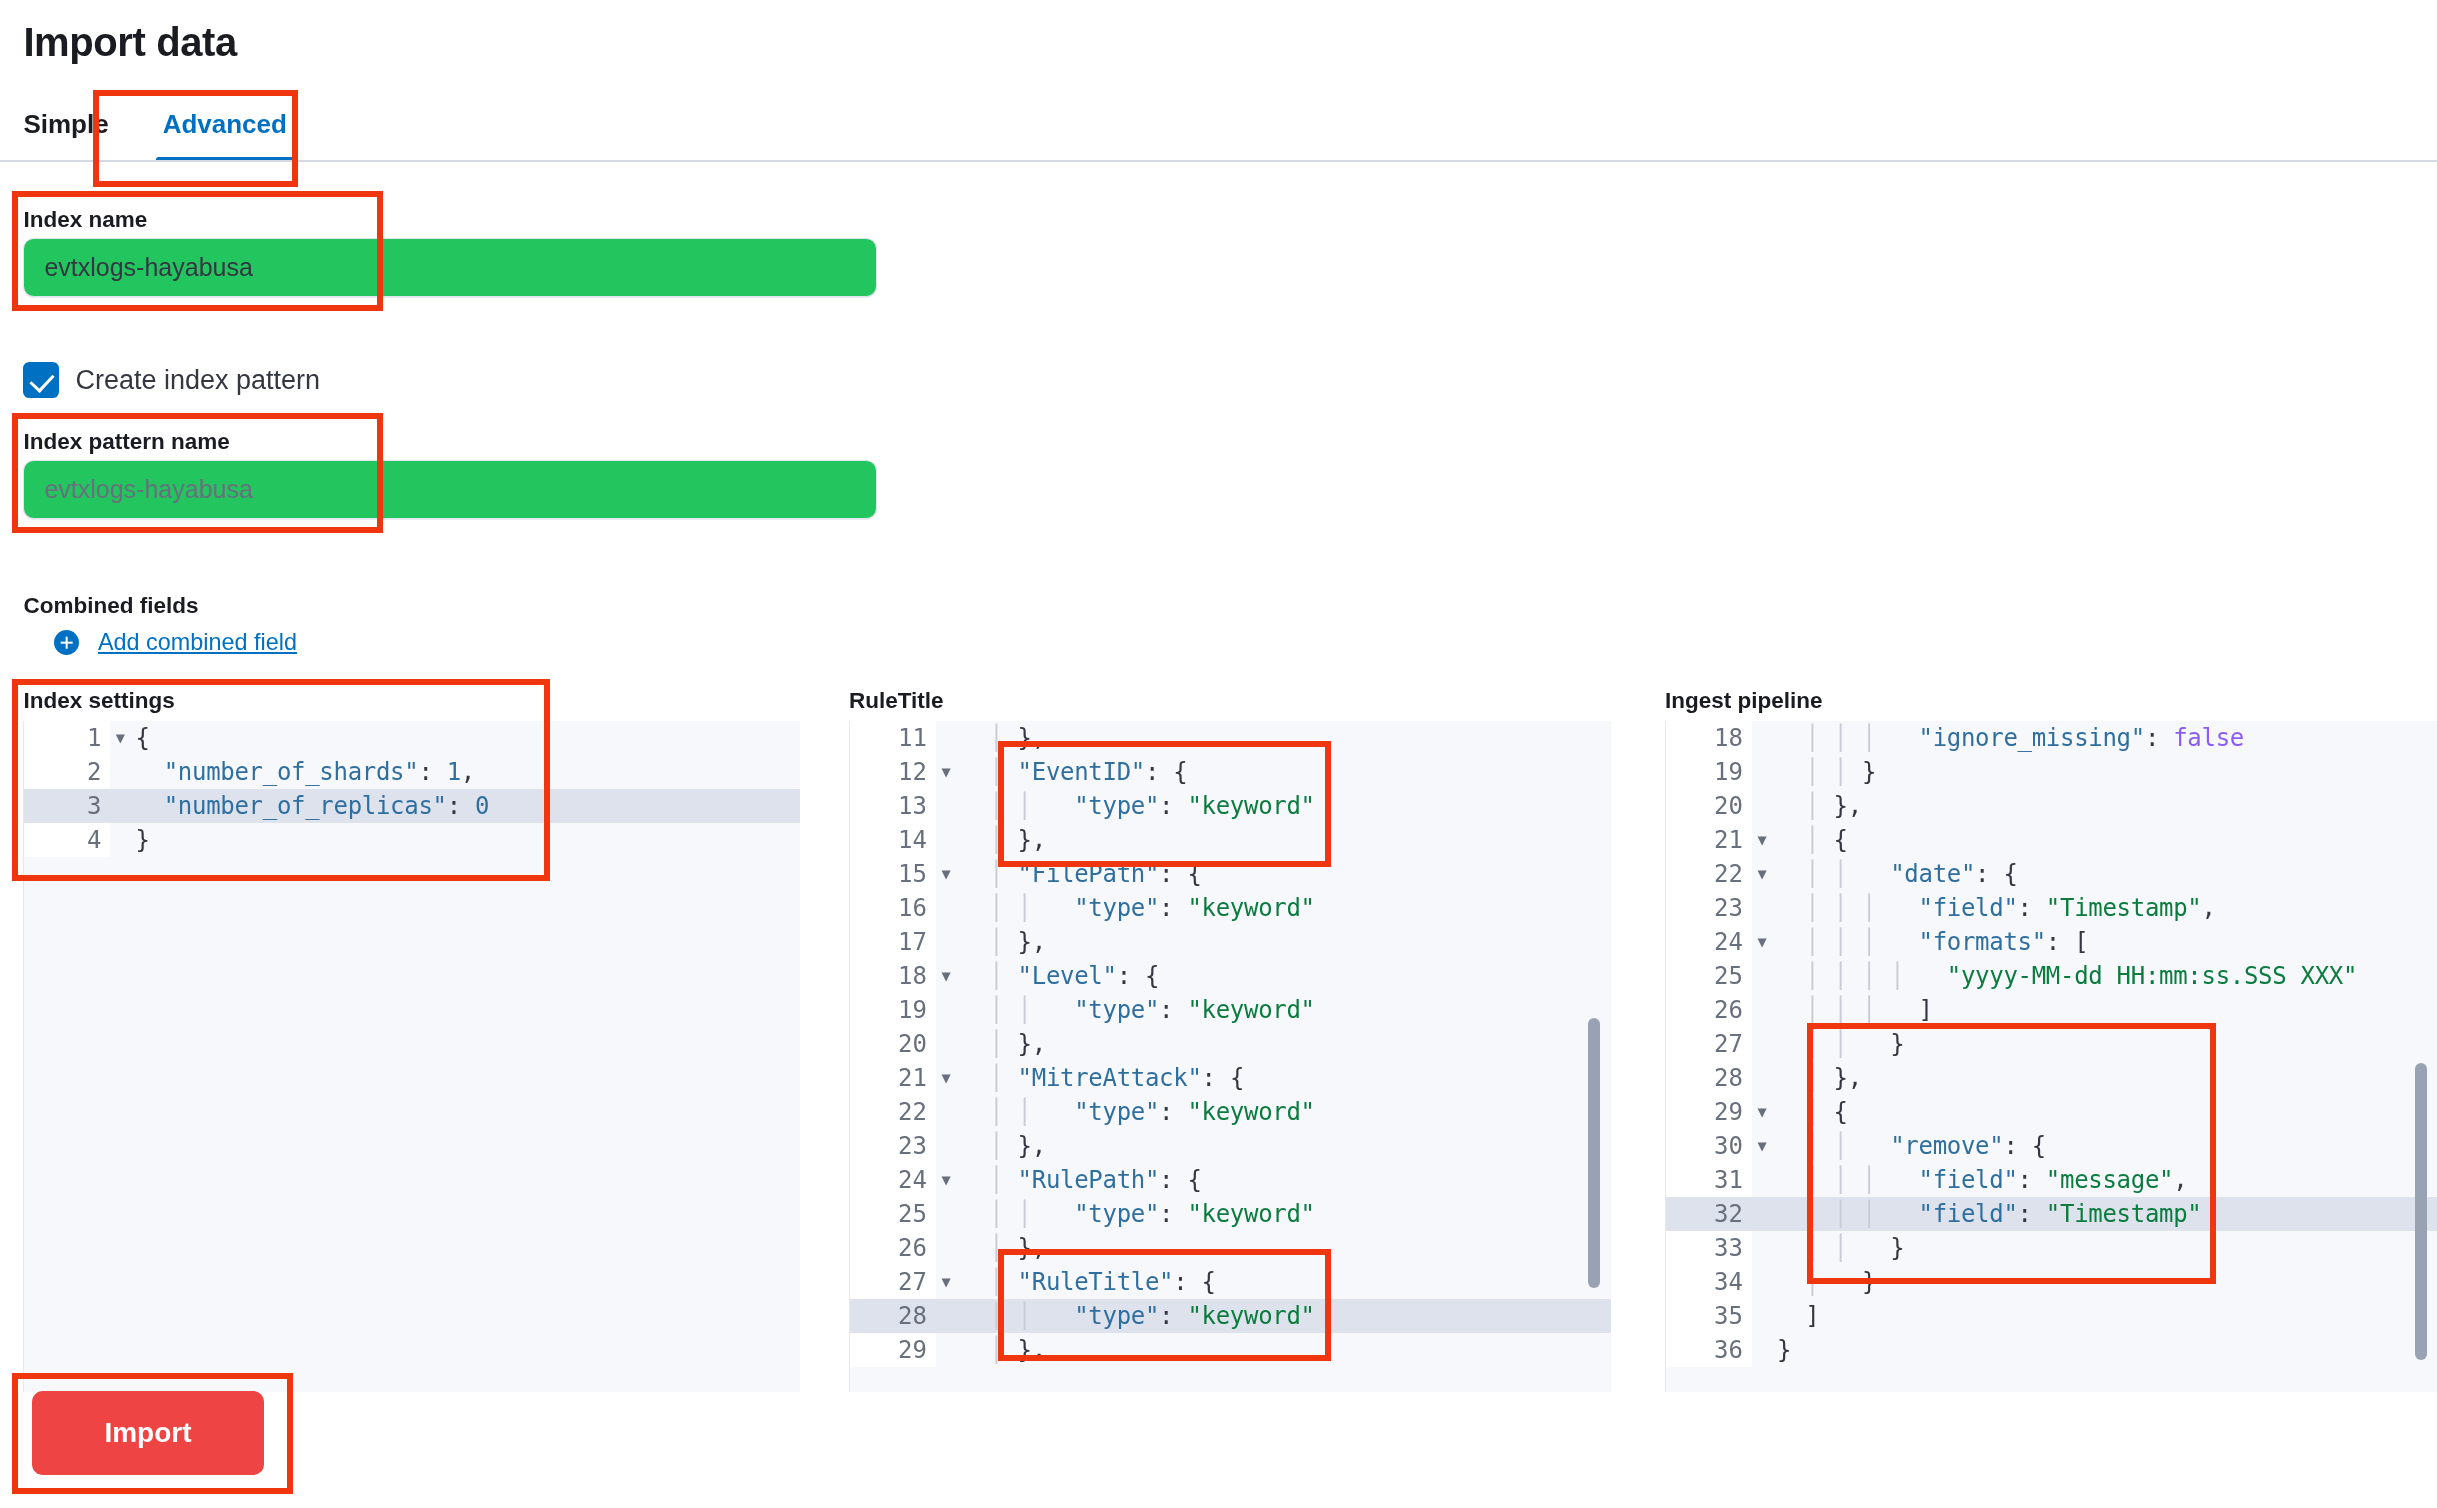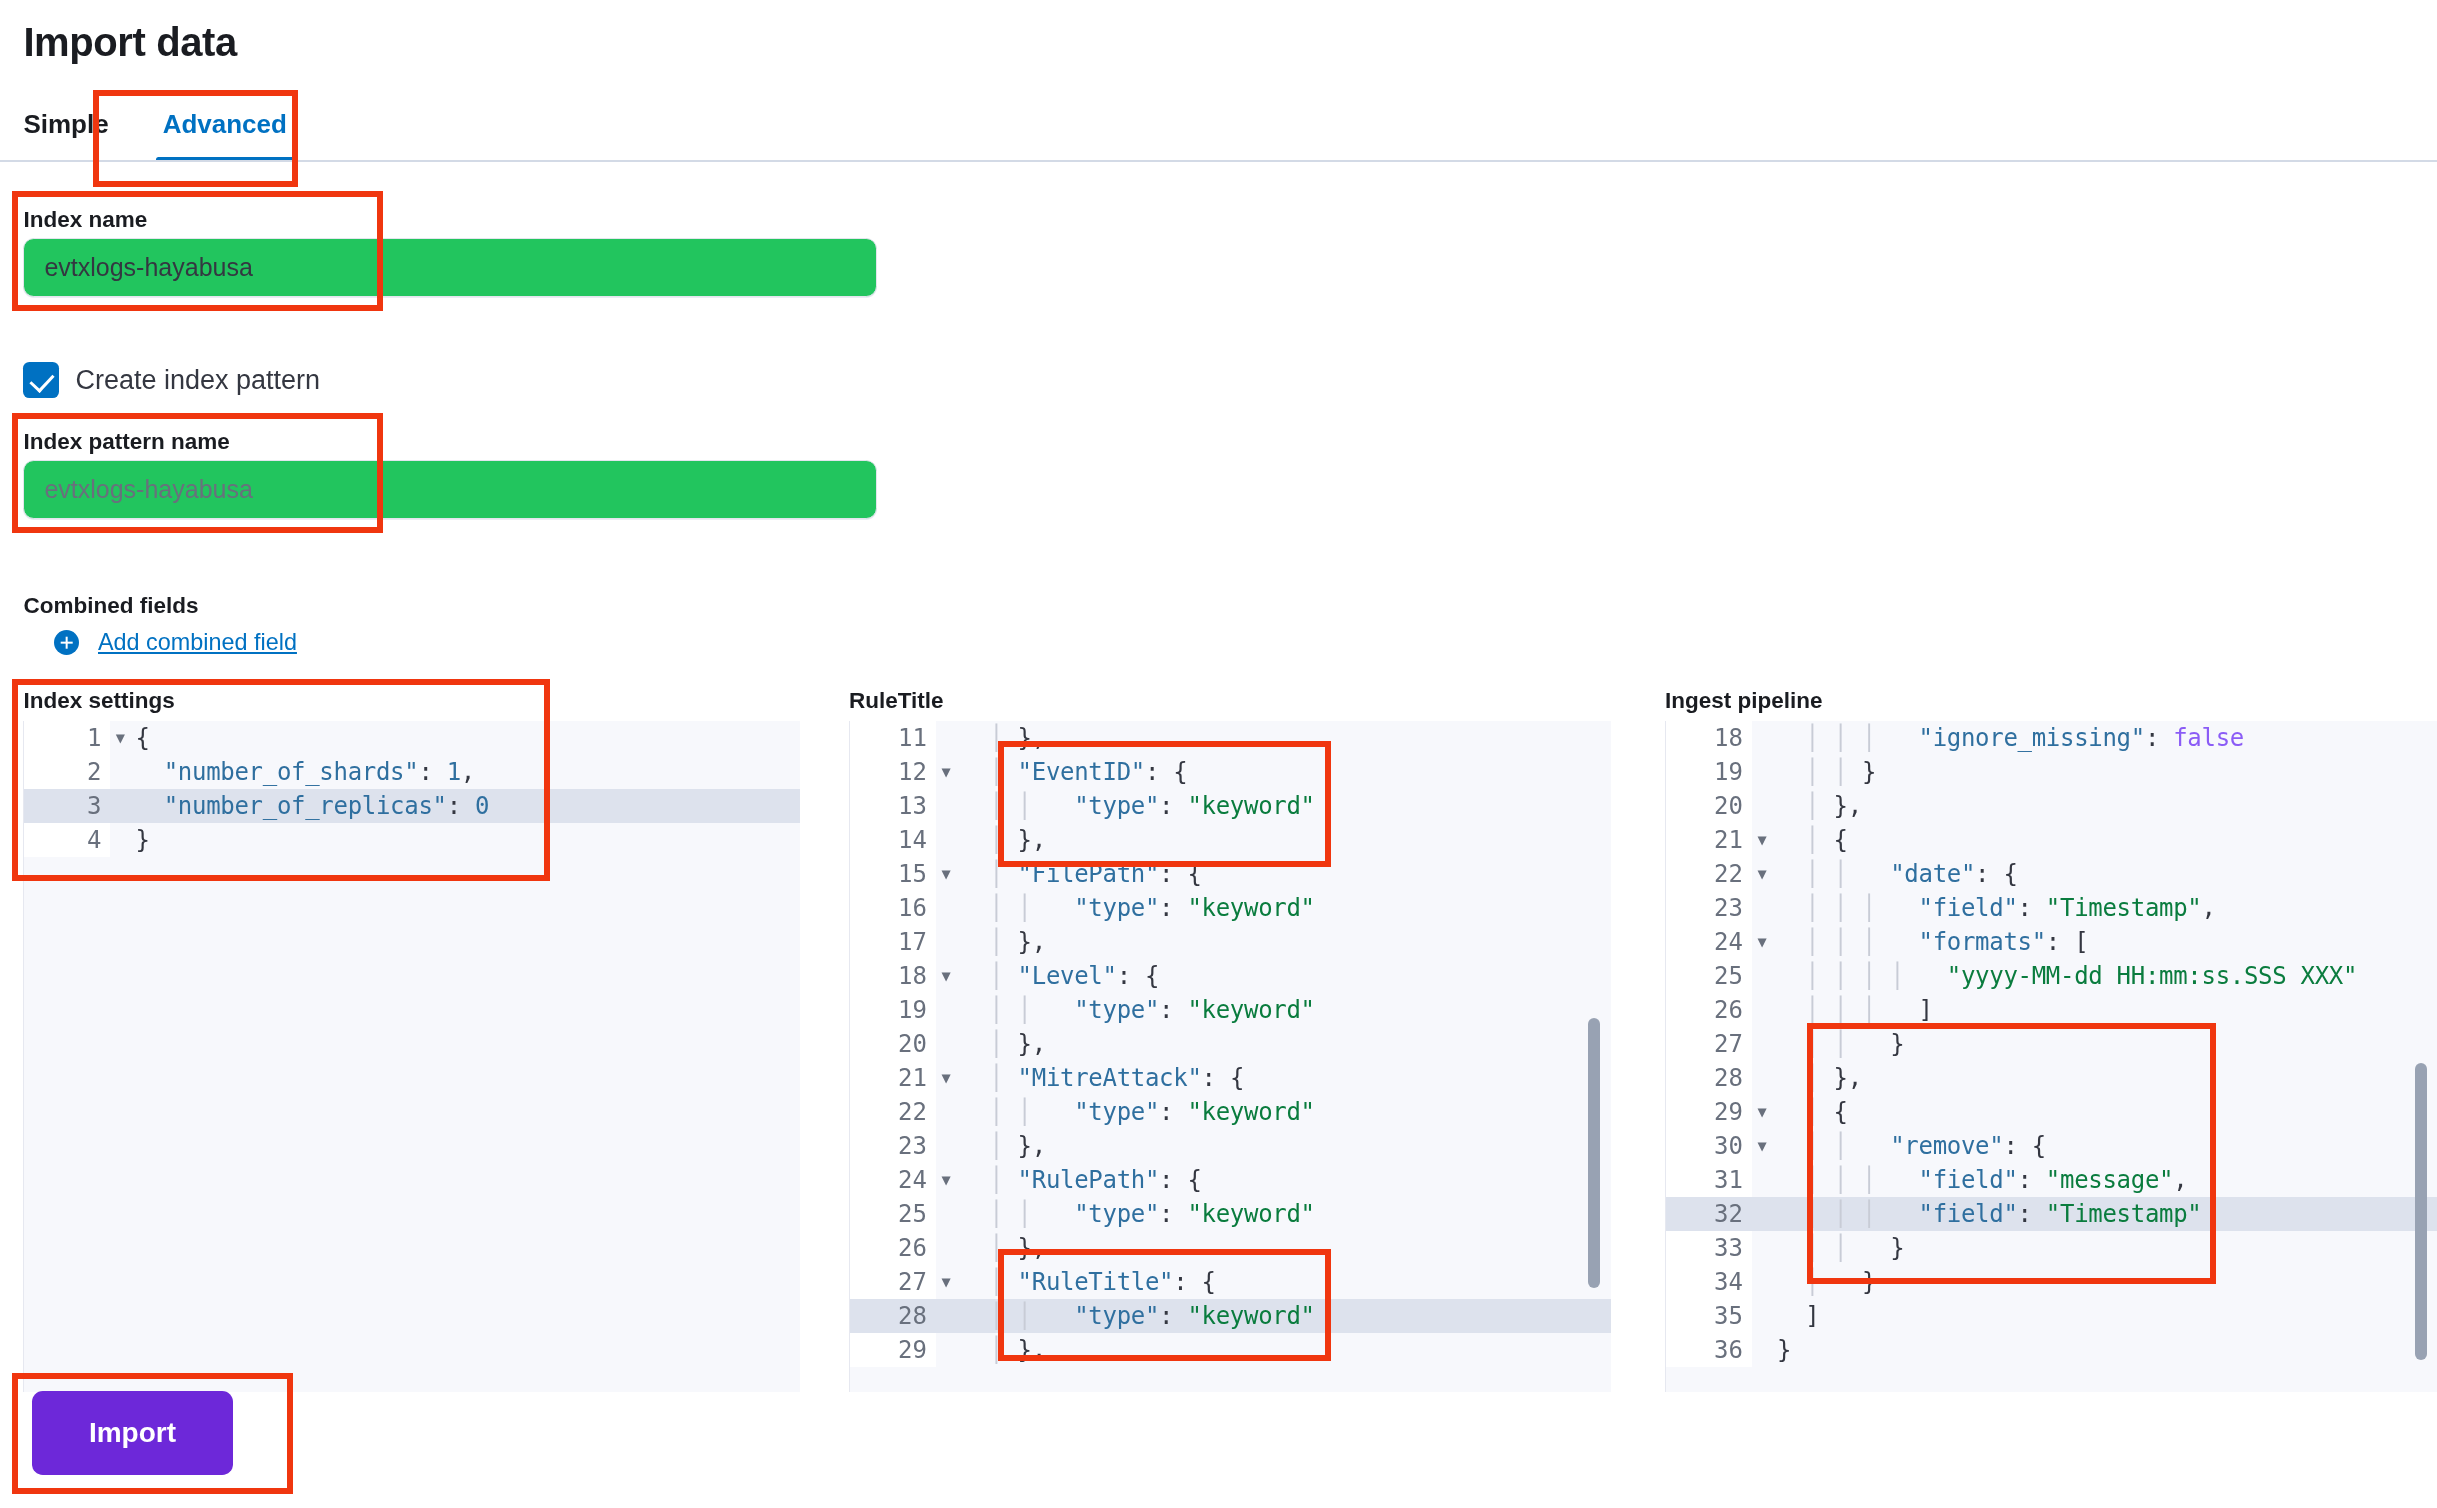--- a/index.html
+++ b/index.html
@@ -238,23 +238,23 @@
 
   
   #ingest-section { left: 1665px; top: 688px; width: 619px; }
   #ingest-editor  { width: 773px; height: 671px; }
 
   
   #import-button {
     position: absolute;
     left: 32px;
     top: 1391px;
-    width: 201px;
+    width: 232px;
     height: 84px;
-    background: #6d28d9;
+    background: #ef4444;
     color: #ffffff;
     font-size: 28px;
     font-weight: 700;
     border: none;
     border-radius: 10.8px;
     cursor: pointer;
     font-family: "Liberation Sans", sans-serif;
   }
 
   

